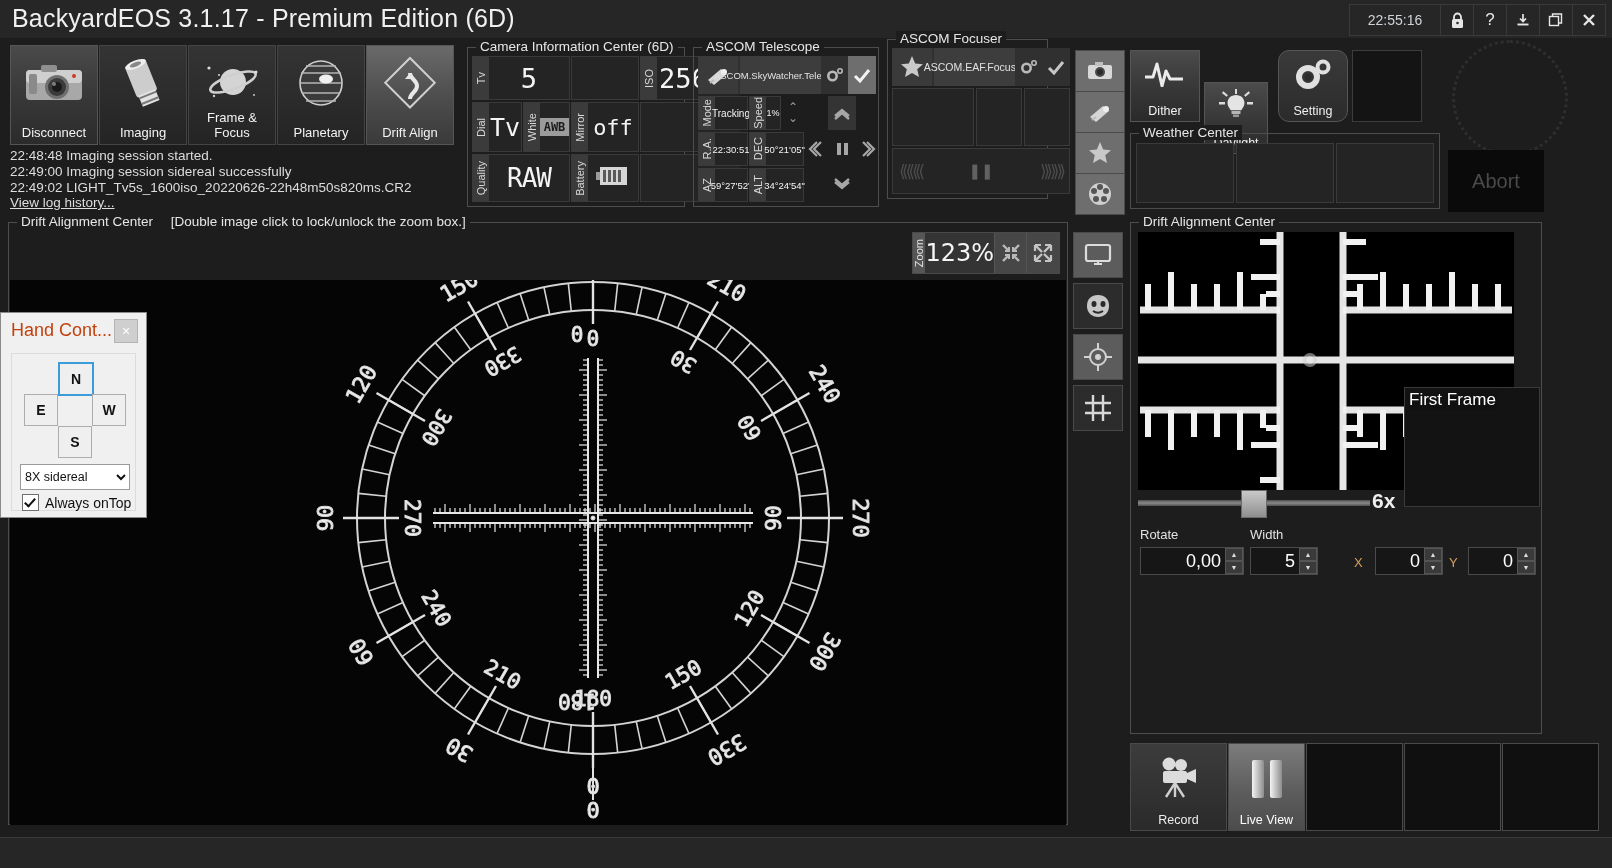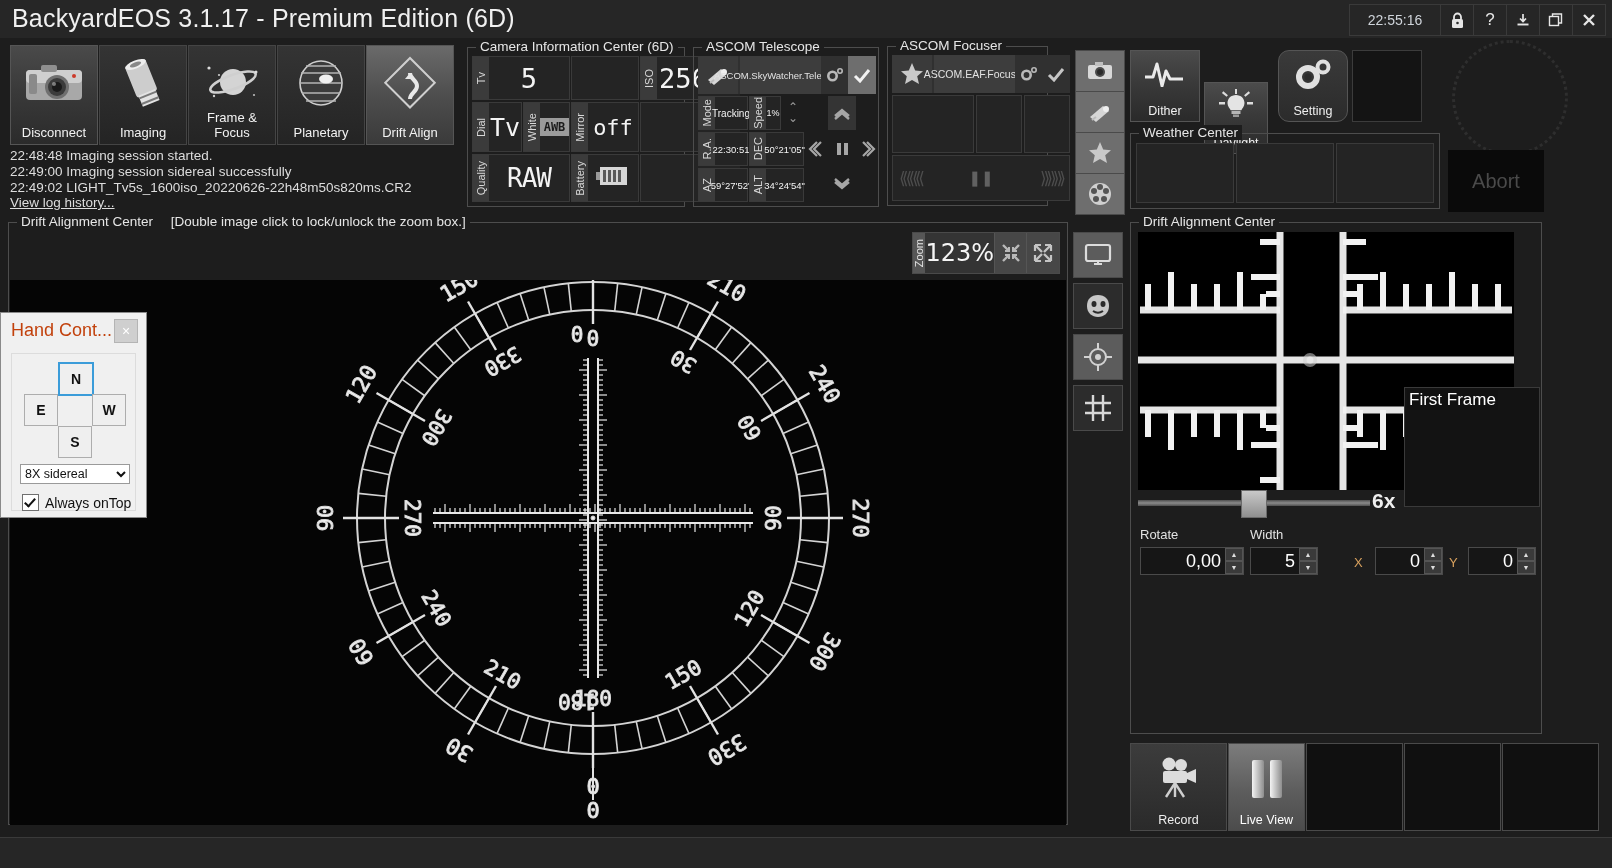--- a/index.html
+++ b/index.html
@@ -77,21 +77,21 @@
   .hc .hdr{position:absolute;left:0;right:0;top:0;height:36px;}
   .hc .hdr .t{position:absolute;left:10px;top:7px;font-size:18px;color:#c2410c;}
   .hc .xbtn{position:absolute;right:8px;top:6px;width:22px;height:22px;background:#cfcfcf;
             border:1px solid #b4b4b4;display:flex;align-items:center;justify-content:center;
             font-size:14px;color:#fff;}
   .hc .pad{position:absolute;left:10px;top:40px;right:10px;bottom:6px;border:1px solid #dcdcdc;background:#f0f0f0;}
   .dpad{position:absolute;left:0;right:0;top:8px;height:92px;}
   .dbtn{position:absolute;width:32px;height:30px;background:#efefef;border:1px solid #adadad;
         display:flex;align-items:center;justify-content:center;font-size:14px;font-weight:bold;color:#111;}
   .dbtn.sel{border:2px solid #3b9cd9;}
-  .hc select{position:absolute;left:8px;top:110px;width:110px;height:20px;font-size:12.5px;
+  .hc select{position:absolute;left:8px;top:110px;width:110px;height:26px;font-size:12.5px;
              background:#fff;color:#111;border:1px solid #9a9a9a;font-family:"Liberation Sans",sans-serif;}
   .hc .chk{position:absolute;left:10px;top:140px;display:flex;align-items:center;gap:6px;font-size:14px;color:#111;}
   .hc .chkbox{width:15px;height:15px;border:1px solid #707070;background:#fff;position:relative;}
   .hc .chkbox:after{content:"";position:absolute;left:4px;top:1px;width:4px;height:9px;
                     border:solid #111;border-width:0 2px 2px 0;transform:rotate(42deg);}
   .preview{position:absolute;left:1138px;top:232px;width:376px;height:258px;background:#000;overflow:hidden;}
   .ffpanel{position:absolute;left:1404px;top:387px;width:136px;height:120px;background:#131313;border:1px solid #3a3a3a;box-sizing:border-box;}
   .ffpanel .ff{position:absolute;left:2px;top:2px;font-size:17px;color:#fff;background:#111;padding:0 2px;}
 
   .slider{position:absolute;left:1138px;top:496px;width:232px;height:14px;}
@@ -392,21 +392,21 @@
           <path d="M1 2l7 7-7 7M5 2l7 7-7 7" stroke="#a6a6a6" stroke-width="2.2" fill="none"></path>
         </svg>
     </div>
     <div style="position:absolute;left:134px;top:120px;width:28px;height:34px;display:flex;align-items:center;justify-content:center;">
       <svg width="20" height="14" viewBox="0 0 20 14">
           <path d="M3 4l7 6 7-6M3 1l7 6 7-6" stroke="#a6a6a6" stroke-width="2.4" fill="none"></path>
         </svg>
     </div>
   </div>
 
-  <div class="gbox" style="left:887px;top:46px;width:161px;height:160px;">
+  <div class="gbox" style="left:887px;top:39px;width:161px;height:160px;">
     <div class="gtitle">ASCOM Focuser</div>
     <div class="cell" style="left:4px;top:8px;width:178px;height:38px;background:#303030;border:none;">
       <div style="position:absolute;left:0;top:0;width:40px;height:100%;background:#3a3a3a;display:flex;align-items:center;justify-content:center;">
         <svg width="26" height="24" viewBox="0 0 26 24">
             <path d="M13 1l3.2 7.5L24 9.3l-5.8 5 1.8 7.7L13 18l-7 4 1.8-7.7L2 9.3l7.8-.8z" fill="#c9c9c9"></path>
           </svg>
       </div>
       <div style="position:absolute;left:42px;top:0;right:55px;height:100%;display:flex;align-items:center;justify-content:center;background:#3d3d3d;font-size:10.5px;color:#e2e2e2;white-space:nowrap;">ASCOM.EAF.Focuser</div>
       <div style="position:absolute;right:28px;top:0;width:27px;height:100%;display:flex;align-items:center;justify-content:center;background:#303030;">
         <svg width="19" height="17" viewBox="0 0 19 17">

